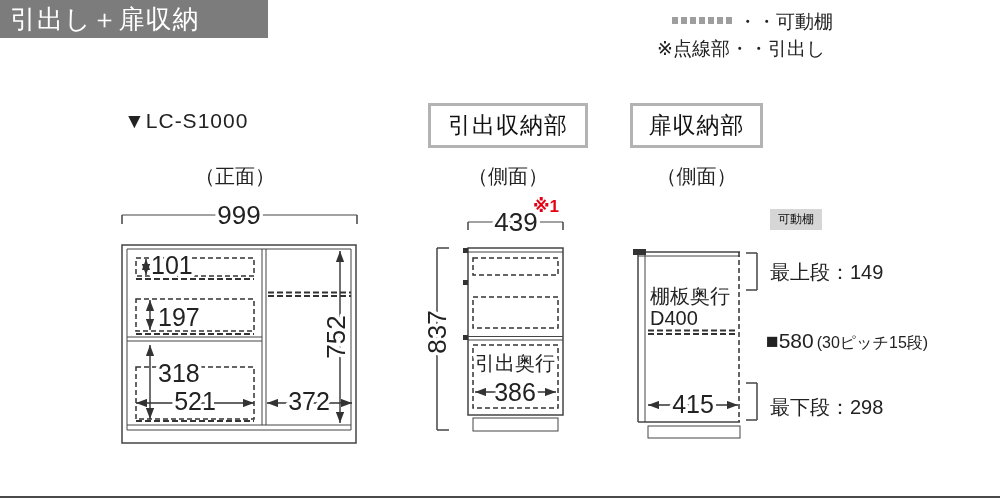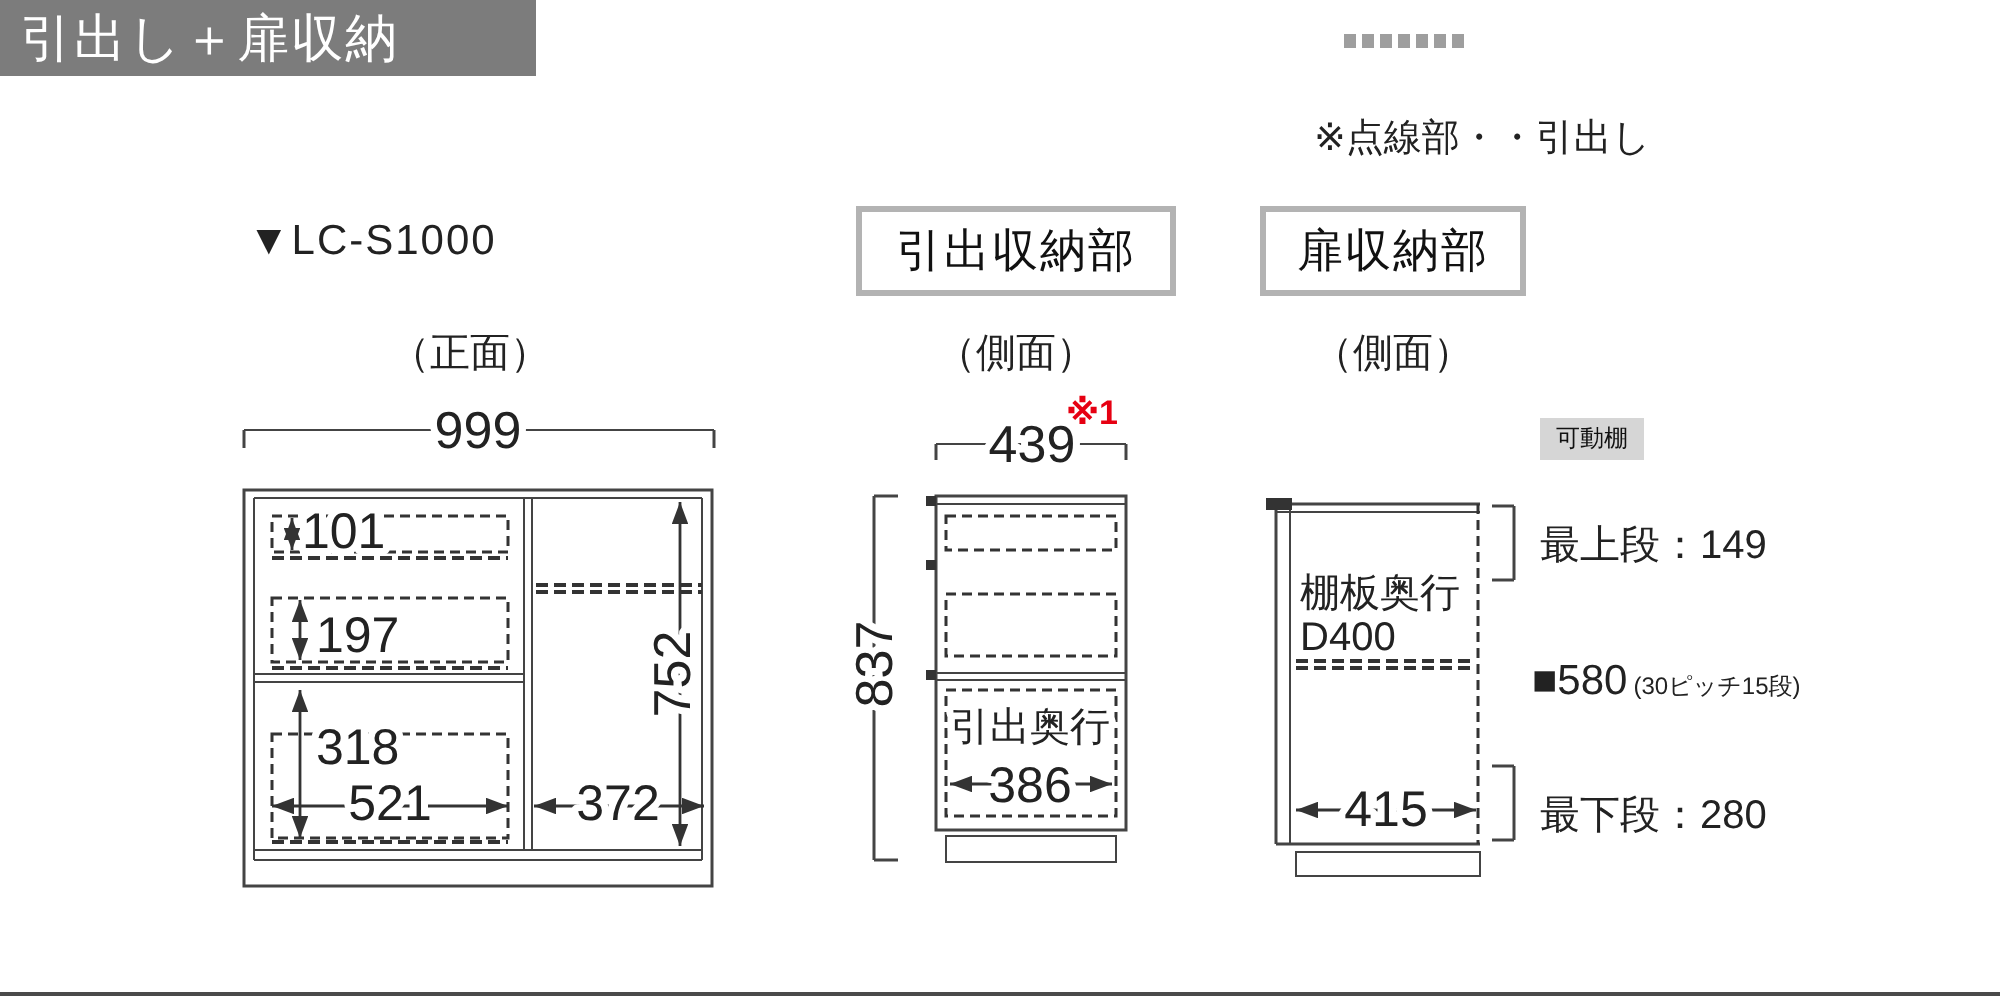--- a/index.html
+++ b/index.html
@@ -14,42 +14,42 @@
     font-size:26px;line-height:38px;padding-left:10px;box-sizing:border-box;
     letter-spacing:1px;
   }
   
   .dash-swatch{
     left:672px;top:17px;width:62px;height:7px;
     background:repeating-linear-gradient(90deg,#9e9e9e 0 6px,transparent 6px 9px);
   }
   .legend-text{font-size:19px;color:#222;}
   .legend-row1{left:738px;top:9px;}
-  .legend-row2{left:657px;top:56px;}
+  .legend-row2{left:657px;top:36px;}
   
   .model-label{left:124px;top:109px;font-size:21px;font-weight:500;letter-spacing:1px;}
   .view-label{font-size:20px;text-align:center;}
   .front-label{left:160px;top:163px;width:150px;}
   .side-label-mid{left:428px;top:163px;width:160px;}
   .side-label-right{left:630px;top:163px;width:133px;}
   .title-box{
     border:3px solid #b3b3b3;box-sizing:border-box;height:45px;
     font-size:23px;display:flex;align-items:center;justify-content:center;
     letter-spacing:1px;color:#111;background:#fff;text-align:center;
   }
   .title-box-drawer{left:428px;top:103px;width:160px;}
   .title-box-door{left:630px;top:103px;width:133px;}
   
   .shelf-tag{left:770px;top:209px;background:#d6d6d6;color:#111;font-size:12px;padding:2px 8px;}
   .anno{font-size:20px;color:#222;}
   .anno-top{left:770px;top:259px;}
   .anno-bottom{left:770px;top:394px;}
   .anno-pitch{left:766px;top:329px;display:flex;align-items:baseline;gap:3px;}
   .pitch-val{font-size:21px;}
-  .pitch-note{font-size:12px;}
+  .pitch-note{font-size:16px;}
   
   svg{position:absolute;overflow:visible;}
   .ln{stroke:#444;stroke-width:1.5;fill:none;}
   .ln-thin{stroke:#444;stroke-width:1;fill:none;}
   .drawer{stroke:#333;stroke-width:1.5;fill:none;stroke-dasharray:5 3;}
   .shelfdash{stroke:#333;stroke-width:2;fill:none;stroke-dasharray:6 3;}
   .arrow{stroke:#333;stroke-width:1.4;fill:none;}
   .tick{stroke:#444;stroke-width:1.5;}
   text{fill:#222;font-family:"Liberation Sans","DejaVu Sans",sans-serif;}
   .halo{paint-order:stroke;stroke:#fff;stroke-width:7px;stroke-linejoin:round;}
@@ -60,20 +60,21 @@
   .bottom-rule{left:0;top:496px;width:1000px;height:2px;background:#4a4a4a;}
 </style>
 </head>
 <body>
 
 <div id="canvas">
 
   <div class="abs header-badge">引出し＋扉収納（mm）</div>
 
   <div class="abs dash-swatch"></div>
+  <div class="abs legend-text legend-row1">・・可動棚</div>
   <div class="abs legend-text legend-row2">※点線部・・引出し</div>
 
   <div class="abs model-label">▼LC-S1000</div>
   <div class="abs view-label front-label">（正面）</div>
   <div class="abs title-box title-box-drawer">引出収納部</div>
   <div class="abs title-box title-box-door">扉収納部</div>
   <div class="abs view-label side-label-mid">（側面）</div>
   <div class="abs view-label side-label-right">（側面）</div>
 
   <svg style="left:100px;top:193px;" width="280" height="267" viewBox="0 0 280 267">
@@ -204,16 +205,16 @@
       <line class="ln" x1="126" y1="230" x2="137" y2="230"></line>
     </g>
   </svg>
 
   <div class="abs shelf-tag">可動棚</div>
   <div class="abs anno anno-top">最上段：149</div>
   <div class="abs anno-pitch">
     <span class="pitch-val">■580</span>
     <span class="pitch-note">(30ピッチ15段)</span>
   </div>
-  <div class="abs anno anno-bottom">最下段：280</div>
+  <div class="abs anno anno-bottom">最下段：298</div>
 
   <div class="abs bottom-rule"></div>
 </div>
 
 </body></html>

